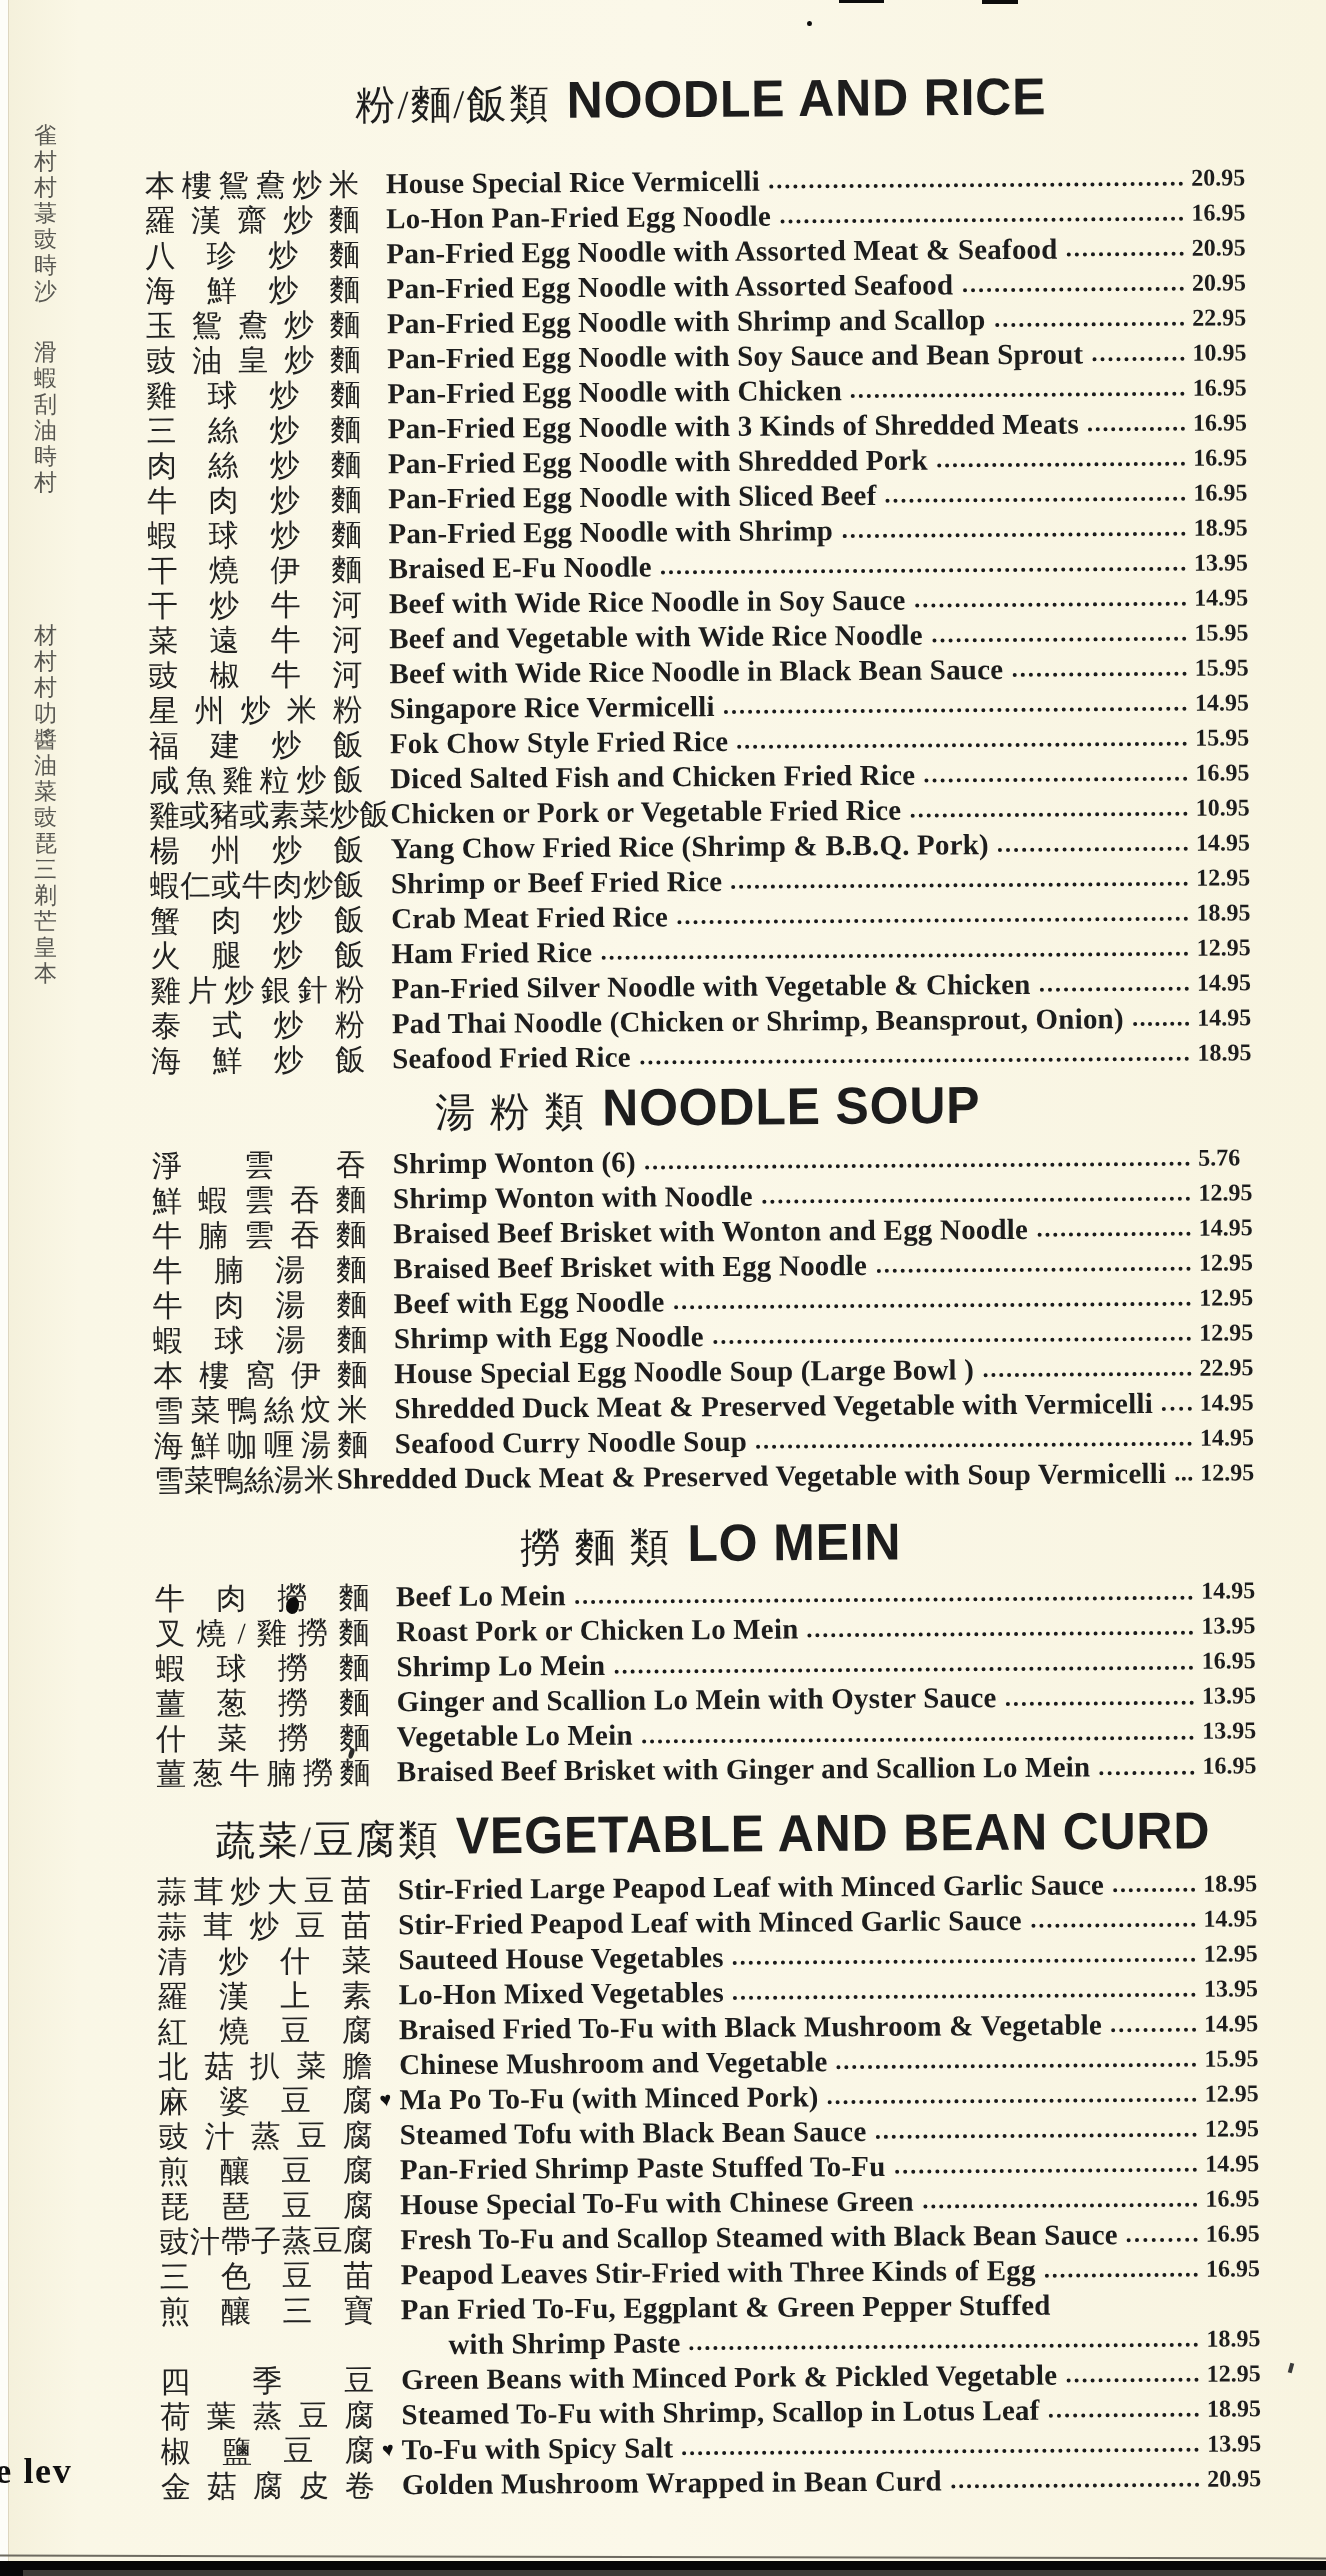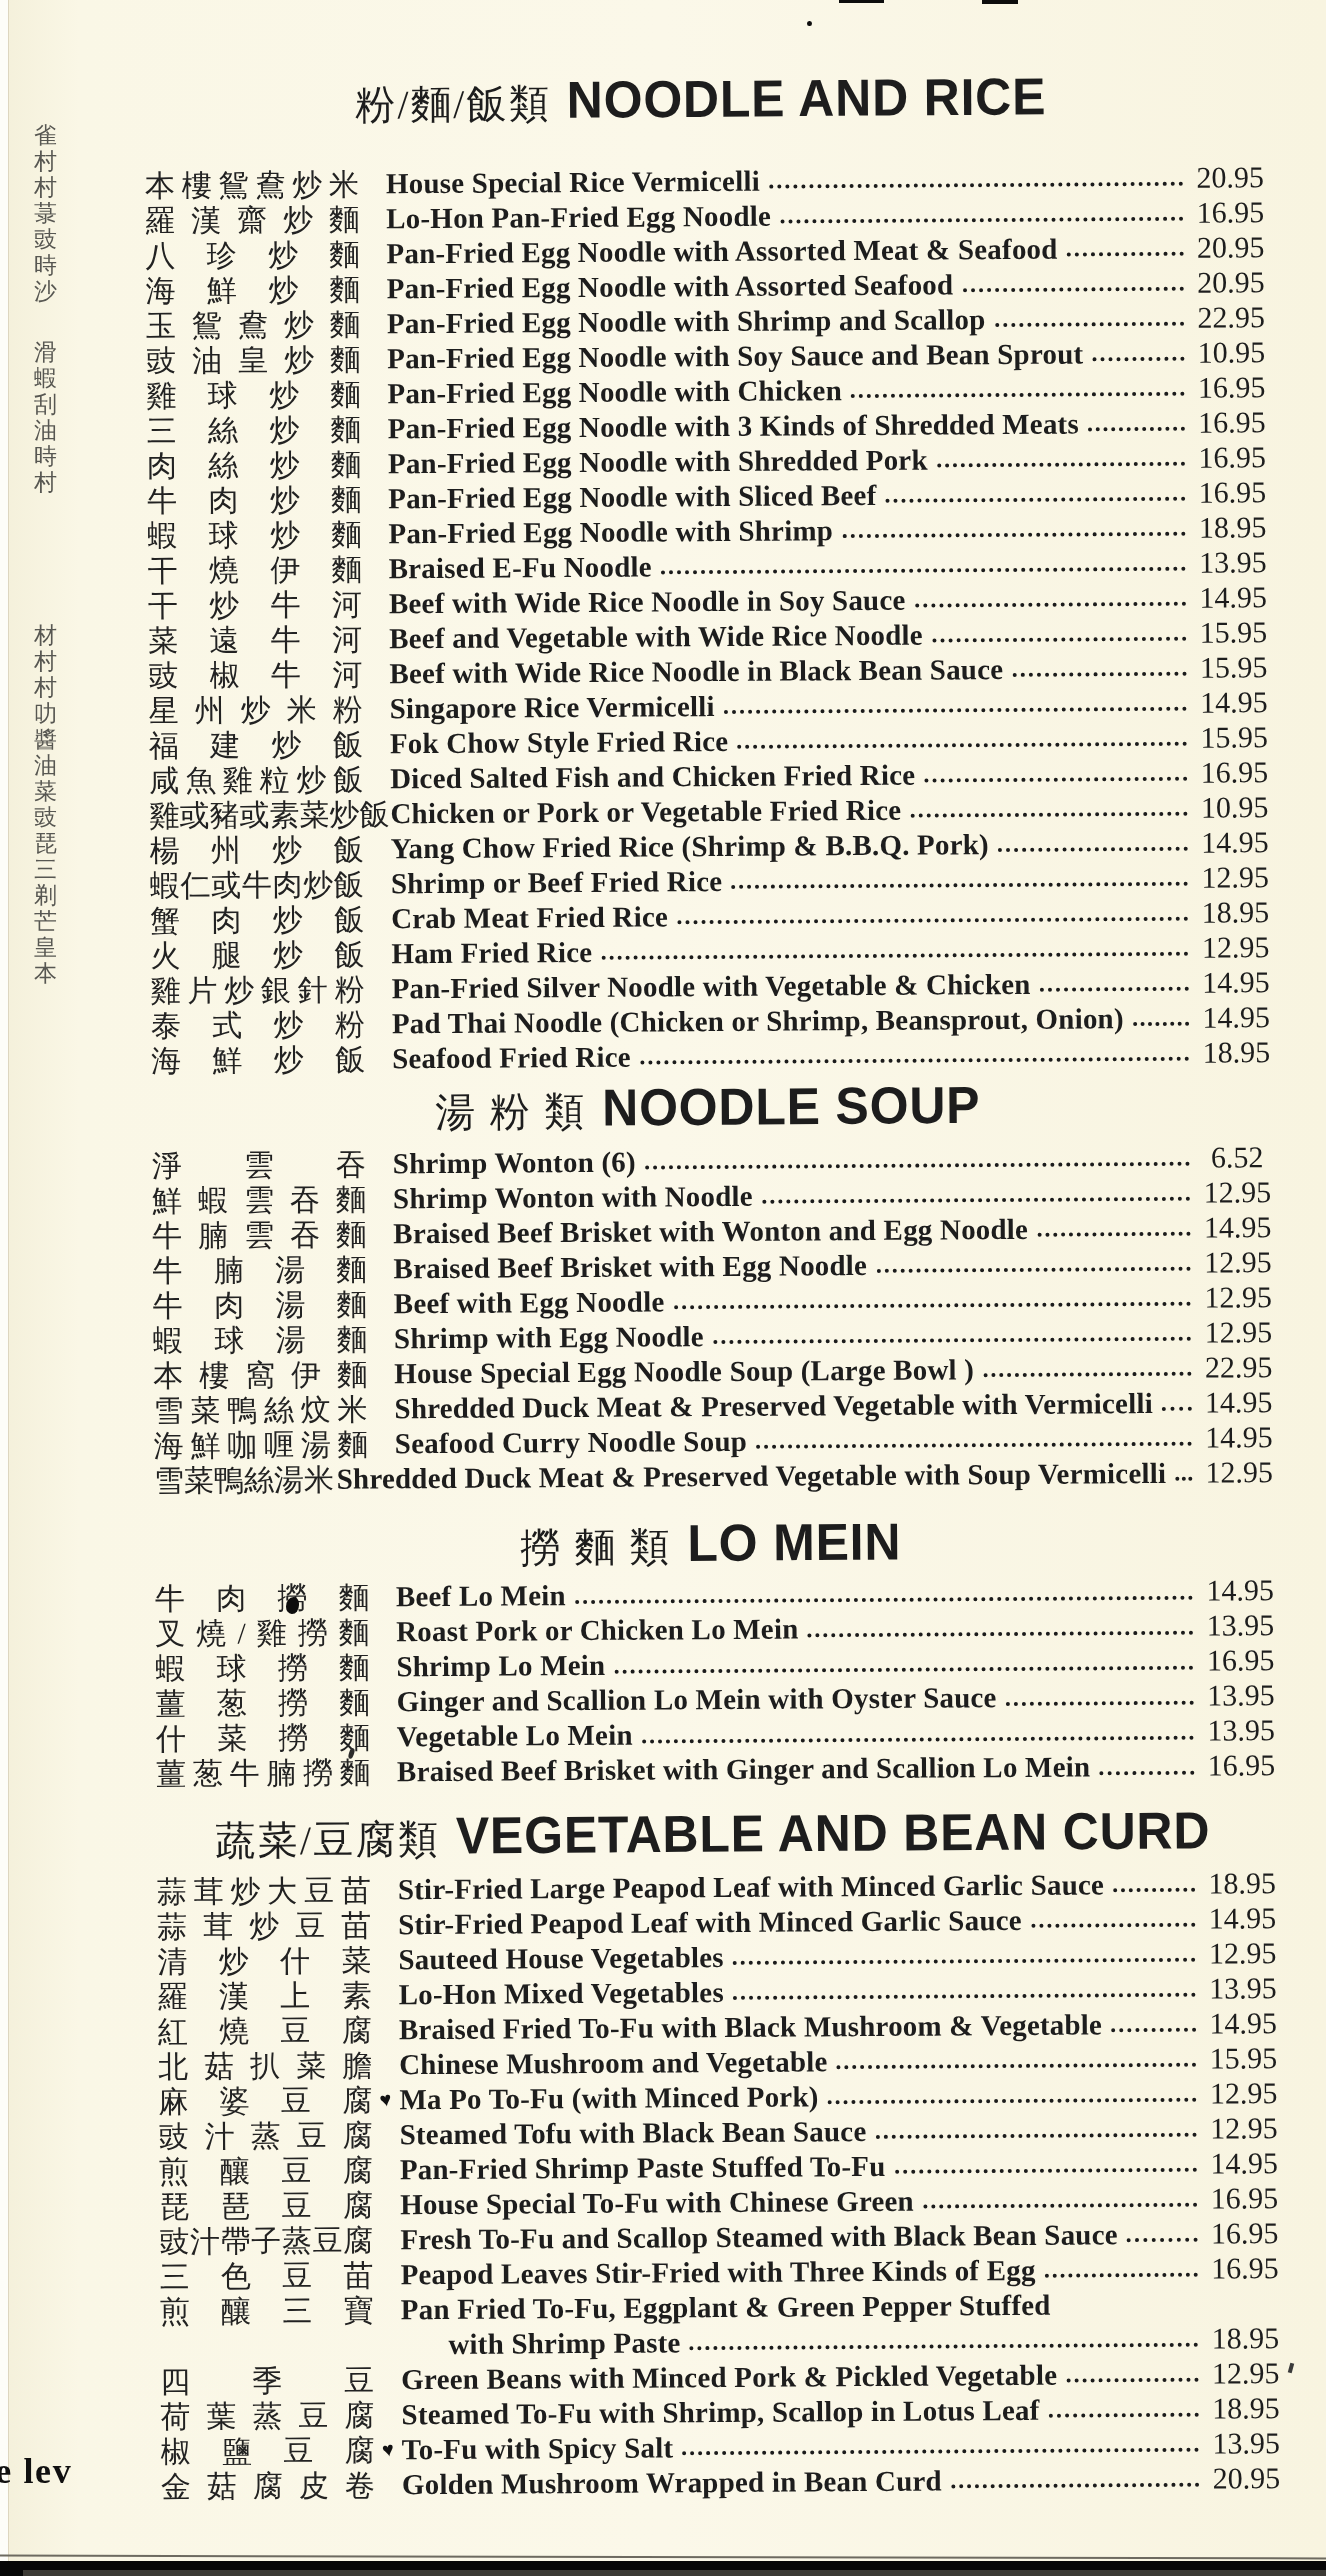--- a/index.html
+++ b/index.html
@@ -27,21 +27,21 @@
   .sec3 .items{margin-top:1.6px}
 
   .row{display:flex;align-items:flex-end;height:35px;padding-left:11.7px;white-space:nowrap}
   .row.cont{padding-left:300px}
   .zh{width:214px;display:flex;justify-content:space-between;font-size:30px;line-height:33px;color:#222;font-weight:400}
   .zh span{display:block}
   .gap{width:27px;text-align:center;font-size:20px;line-height:26.5px;color:#111}
   .gap.spicy{transform:rotate(-10deg) translateY(-3.1px)}
   .en{font-size:29px;font-weight:bold;line-height:34px;letter-spacing:0.2px}
   .dots{flex:1;min-width:17px;height:0;border-bottom:4.7px dotted #1b1b1b;margin:0 7.8px 8.6px 9.3px;align-self:flex-end}
-  .price{font-size:30px;font-weight:normal;line-height:34px;min-width:78px;text-align:center}
+  .price{font-size:24px;font-weight:bold;line-height:34px;min-width:78px;text-align:left}
 
   .mcol{position:absolute;left:34px;width:33px;color:#4a4a46;font-size:23px;opacity:.92}
   .mcol span{display:block;height:26px;line-height:26px;overflow:hidden}
 
   .cutoff-text{position:absolute;left:-4.7px;top:2450px;font-size:36px;font-weight:bold;letter-spacing:1.6px;color:#101010}
 
   .bottom-line{position:absolute;top:2556px;left:0;width:1326px;height:2.3px;background:#6d6a60;transform:rotate(.12deg)}
   .bottom-bar{position:absolute;top:2561px;left:0;width:1326px;height:15px;background:#070707}
   .bottom-bar-inner{position:absolute;top:2570px;left:23px;width:1303px;height:6.2px;background:#3c3a35}
 
@@ -399,21 +399,21 @@
       <div class="items">
         <div class="row">
           <span class="zh">
             <span>淨</span>
             <span>雲</span>
             <span>吞</span>
           </span>
           <span class="gap"></span>
           <span class="en">Shrimp Wonton (6)</span>
           <span class="dots"></span>
-          <span class="price">6.52</span>
+          <span class="price">5.76</span>
         </div>
         <div class="row">
           <span class="zh">
             <span>鮮</span>
             <span>蝦</span>
             <span>雲</span>
             <span>吞</span>
             <span>麵</span>
           </span>
           <span class="gap"></span>

